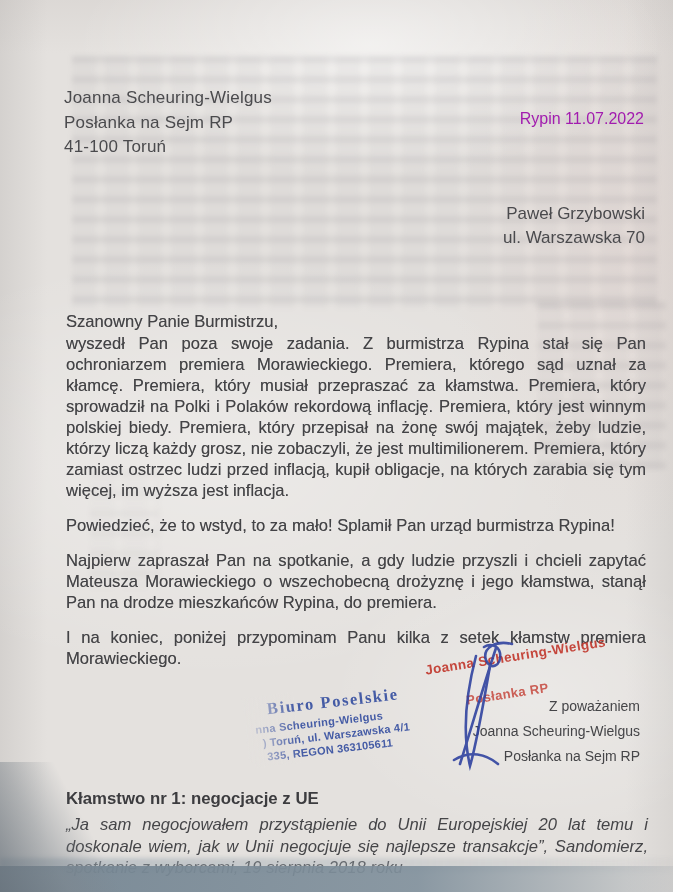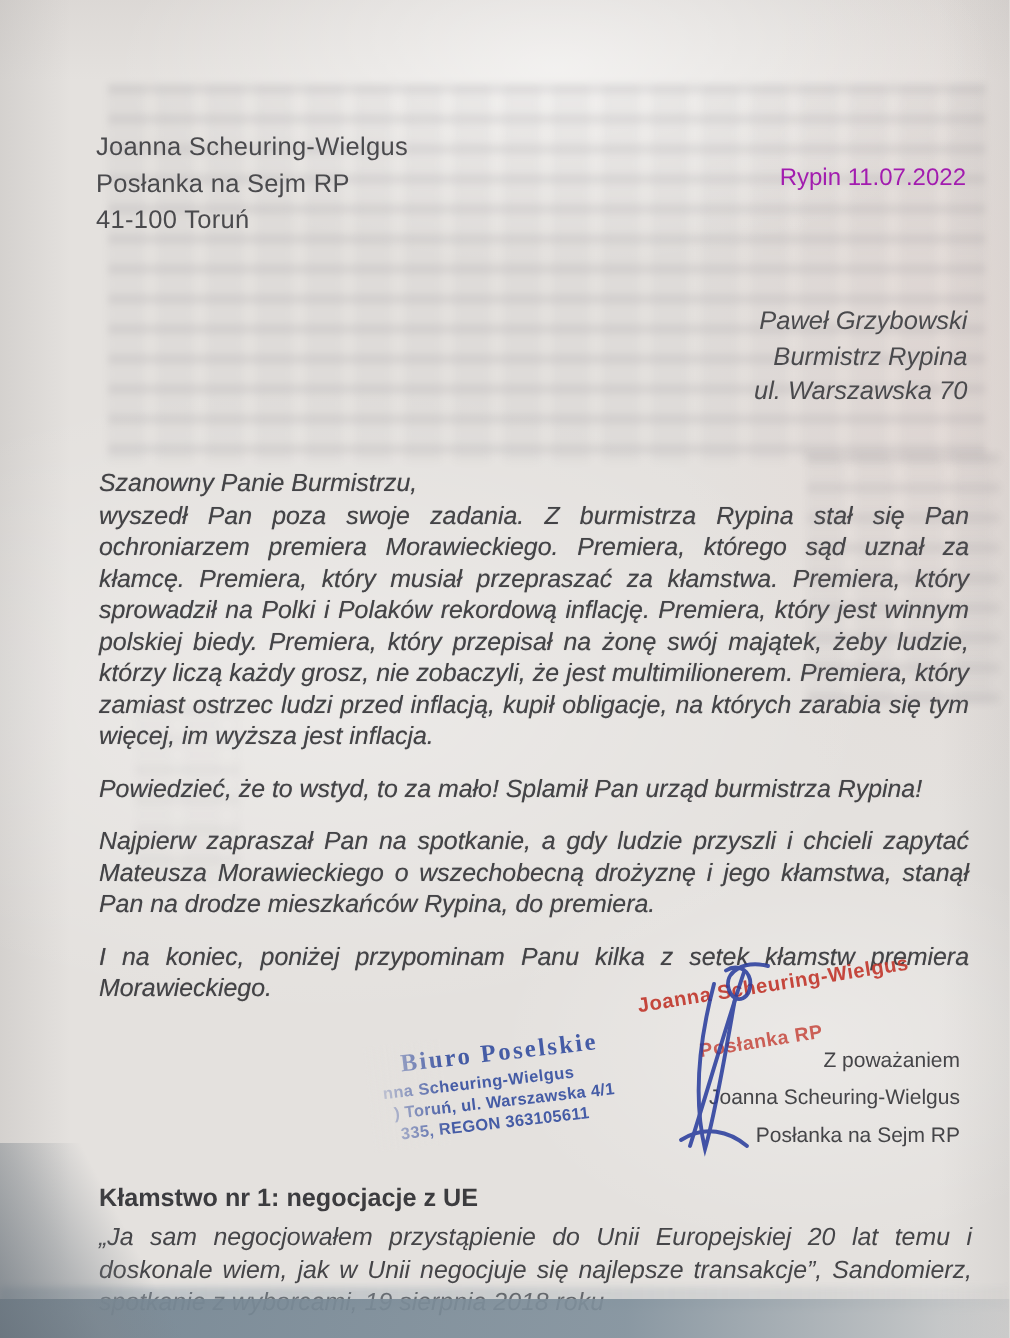--- a/index.html
+++ b/index.html
@@ -28,22 +28,22 @@
       repeating-linear-gradient(to right, rgba(122,119,126,0.10) 0 24px, rgba(122,119,126,0) 24px 33px),
       repeating-linear-gradient(to bottom, rgba(122,119,126,0.24) 0 7px, rgba(122,119,126,0) 7px 20px);
   }
   .bleed-a{left:72px;top:56px;width:585px;height:252px;}
   .bleed-b{left:538px;top:302px;width:128px;height:168px;opacity:.45;}
   .bleed-c{left:90px;top:470px;width:70px;height:120px;opacity:.2;}
   
   .txt{z-index:2;}
   .sender{left:64px;top:86px;font-size:17px;line-height:24.5px;color:#4a4a4d;letter-spacing:.2px;}
   .date{right:29px;top:94px;font-size:16px;color:#a21caf;margin-top:16px;}
-  .recipient{right:28px;top:202px;text-align:right;font-size:17px;line-height:23.5px;color:#4a4a4d;font-style:italic;}
-  .body-text{left:66px;top:311px;width:580px;font-size:16.6px;line-height:21px;text-align:justify;color:#434346;font-style:italic;}
+  .recipient{right:28px;top:202px;text-align:right;font-size:17px;line-height:23.5px;color:#4a4a4d;}
+  .body-text{left:66px;top:311px;width:580px;font-size:16.6px;line-height:21px;text-align:justify;color:#434346;}
   .body-text p{margin:0 0 0 0;text-shadow:0 0 .5px rgba(63,63,66,.55);}
   .body-text .salutation{text-align:left;margin-bottom:1px;}
   .body-text .gap{margin-top:14px;}
   
   .closing{right:33px;top:694px;text-align:right;font-size:14px;line-height:25px;color:#454548;z-index:2;}
   
   .red-stamp{
     left:424px;top:663px;width:190px;transform:rotate(-9deg);transform-origin:left top;
     color:#c2392e;font-weight:bold;z-index:3;opacity:.92;letter-spacing:.4px;
   }
@@ -96,21 +96,20 @@
 <div class="layer txt sender">
   <div>Joanna Scheuring-Wielgus</div>
   <div>Posłanka na Sejm RP</div>
   <div>41-100 Toruń</div>
 </div>
 
 <div class="layer txt date">Rypin 11.07.2022</div>
 
 <div class="layer txt recipient">
   <div>Paweł Grzybowski</div>
-  <div>Burmistrz Rypina</div>
   <div>ul. Warszawska 70</div>
 </div>
 
 <div class="layer body-text">
   <p class="salutation">Szanowny Panie Burmistrzu,</p>
   <p>wyszedł Pan poza swoje zadania. Z burmistrza Rypina stał się Pan ochroniarzem premiera Morawieckiego. Premiera, którego sąd uznał za kłamcę. Premiera, który musiał przepraszać za kłamstwa. Premiera, który sprowadził na Polki i Polaków rekordową inflację. Premiera, który jest winnym polskiej biedy. Premiera, który przepisał na żonę swój majątek, żeby ludzie, którzy liczą każdy grosz, nie zobaczyli, że jest multimilionerem. Premiera, który zamiast ostrzec ludzi przed inflacją, kupił obligacje, na których zarabia się tym więcej, im wyższa jest inflacja.</p>
   <p class="gap">Powiedzieć, że to wstyd, to za mało! Splamił Pan urząd burmistrza Rypina!</p>
   <p class="gap">Najpierw zapraszał Pan na spotkanie, a gdy ludzie przyszli i chcieli zapytać Mateusza Morawieckiego o wszechobecną drożyznę i jego kłamstwa, stanął Pan na drodze mieszkańców Rypina, do premiera.</p>
   <p class="gap">I na koniec, poniżej przypominam Panu kilka z setek kłamstw premiera Morawieckiego.</p>
 </div>

